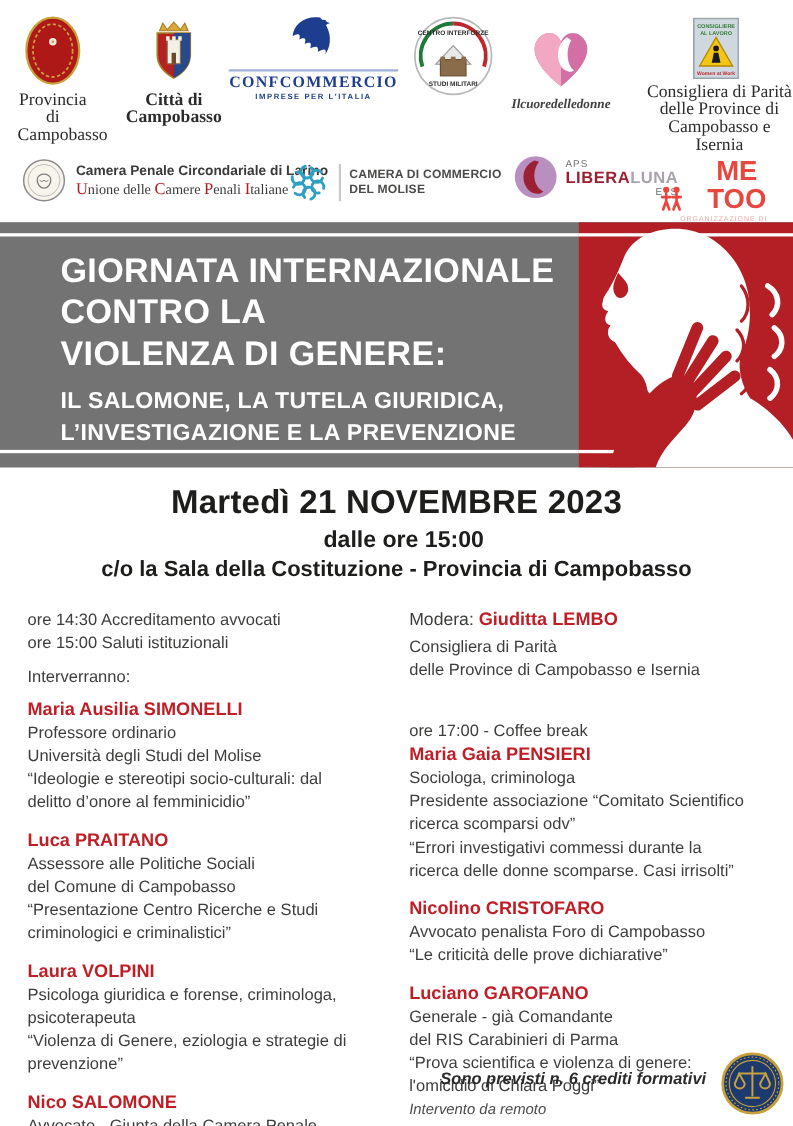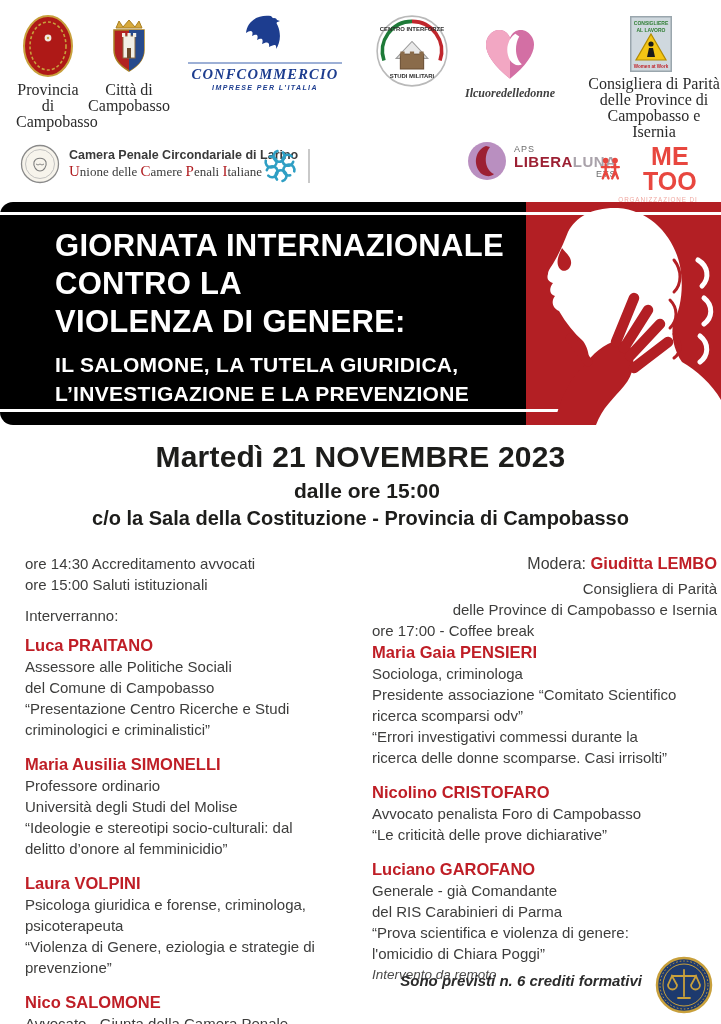--- a/index.html
+++ b/index.html
@@ -35,42 +35,42 @@
   .ll-aps { font-size:9px; color:#6d6d6d; letter-spacing:1px; }
   .ll-main { font-size:15px; line-height:15px; letter-spacing:.5px; }
   .ll-libera { color:#9c2033; font-weight:bold; }
   .ll-luna { color:#a9a2aa; font-weight:bold; }
   .ll-ets { font-size:9px; color:#6d6d6d; letter-spacing:1px; text-align:right; }
 
   .mt-text { color:#e8473f; font-size:25px; font-weight:bold; letter-spacing:0px; line-height:25px; }
   .mt-sub  { color:#f0a9a2; font-size:6.3px; letter-spacing:.9px; margin-top:2px; }
 
   
-  .banner { position:absolute; top:202px; left:0; width:721px; height:223px; background:#000000;border-radius:13px; }
+  .banner { position:absolute; top:202px; left:0; width:721px; height:223px; background:#737373; }
   .banner-line { position:absolute; left:0; right:0; height:3px; background:#ffffff; }
   .banner-text { position:absolute; left:55px; top:25px; color:#ffffff; }
   .banner-title { font-size:31px; line-height:38px; font-weight:bold; letter-spacing:.3px; }
   .banner-subtitle { font-size:21px; line-height:29px; font-weight:bold; letter-spacing:.3px; margin-top:9px; }
 
   
   .when { position:absolute; top:440px; left:0; width:721px; text-align:center; color:#1d1d1b; }
   .when-date  { font-size:30px; font-weight:bold; letter-spacing:.2px; }
   .when-time  { font-size:21px; font-weight:bold; margin-top:5px;margin-left:13px; }
   .when-venue { font-size:20px; font-weight:bold; margin-top:4px; }
 
   
   .col { position:absolute; font-size:15px; line-height:21px; }
   .col-left  { left:25px;  top:553px; width:340px; }
   .col-right { left:372px; top:553px; width:345px; }
   .schedule { margin-bottom:10px; }
   .intro { margin-bottom:8px; }
   .speaker { margin-bottom:13px; }
   .sp-name { color:#bf1e26; font-weight:bold; font-size:16.5px; line-height:22px; }
   .sp-note { font-style:italic; font-size:13.5px; color:#4a4a49; }
-  .moderator { text-align:right; }
+  .moderator { margin-bottom:34px; }
   .mod-line { font-size:16px; }
   .mod-name { color:#bf1e26; font-weight:bold; font-size:16.5px; }
   .mod-role { margin-top:4px; }
   .coffee { }
 
   
   .credits { position:absolute; top:972px; left:370px; width:272px; text-align:right;
     font-size:15px; font-weight:bold; font-style:italic; color:#2b2b2b; }
 </style>
 </head>
@@ -82,36 +82,36 @@
     <svg width="52" height="64" viewBox="0 0 52 64">
       <ellipse cx="26" cy="32" rx="24" ry="30" fill="#ae1917" stroke="#c8a03c" stroke-width="2"></ellipse>
       <ellipse cx="26" cy="32" rx="18" ry="24" fill="none" stroke="#c8a03c" stroke-width="1.6" stroke-dasharray="3 2.2"></ellipse>
       <circle cx="26" cy="24" r="3.4" fill="#f0e9e0"></circle>
       <circle cx="26" cy="24" r="1.2" fill="#c8a03c"></circle>
     </svg>
     <div class="logo-caption ml">Provincia di
 Campobasso</div>
   </div>
 
-  <div class="abs logo-block" style="left:83px; top:18px; width:92px;">
+  <div class="abs logo-block" style="left:112px; top:18px; width:92px;font-weight:bold;">
     <svg width="46" height="60" viewBox="0 0 46 60">
       <path d="M10 10 L13 3 L17 9 L23 2 L29 9 L33 3 L36 10 Z" fill="#d7a93c" stroke="#a87f22" stroke-width="1"></path>
       <path d="M8 12 h30 v20 c0 11 -8 17 -15 21 c-7 -4 -15 -10 -15 -21 Z" fill="#b22222" stroke="#a87f22" stroke-width="1.5"></path>
       <path d="M23 12 h15 v20 c0 11 -8 17 -15 21 Z" fill="#274a8c"></path>
       <rect x="17" y="18" width="12" height="22" fill="#f2efe6" stroke="#8b6b43" stroke-width="1"></rect>
       <rect x="16" y="15" width="3.2" height="4" fill="#f2efe6"></rect>
         <rect x="21.5" y="15" width="3.2" height="4" fill="#f2efe6"></rect>
         <rect x="27" y="15" width="3.2" height="4" fill="#f2efe6"></rect>
       <rect x="21" y="30" width="4" height="10" fill="#6b4a2a"></rect>
     </svg>
     <div class="logo-caption ml">Città di
 Campobasso</div>
   </div>
 
-  <div class="abs logo-block" style="left:188px; top:14px; width:154px;font-style:italic;">
+  <div class="abs logo-block" style="left:208px; top:14px; width:154px;">
     <svg width="48" height="42" viewBox="0 0 48 42">
       <path d="M30 2 C16 0 6 8 5 19 C9 16 13 16 11 22 C15 20 18 20 16 26 C20 24 23 24 21 30 C25 28 29 27 28 33 C32 31 36 29 35 35 C40 28 42 14 30 2 Z" fill="#1d3d8f"></path>
       <circle cx="33" cy="7" r="3" fill="#1d3d8f"></circle>
       <path d="M33 5 l6 2 l-5 2 Z" fill="#1d3d8f"></path>
     </svg>
     <div class="cc-rule"></div>
     <div class="cc-name">CONFCOMMERCIO</div>
     <div class="cc-tag">IMPRESE PER L'ITALIA</div>
   </div>
 
@@ -173,36 +173,40 @@
       <g transform="translate(20,20)" fill="none" stroke="#2f9fc4" stroke-width="2.6" stroke-linecap="round">
         <path d="M-2.5 -15 a5.5 5.5 0 1 0 5.5 1.5"></path>
         <path d="M-2.5 -15 a5.5 5.5 0 1 0 5.5 1.5" transform="rotate(60)"></path>
         <path d="M-2.5 -15 a5.5 5.5 0 1 0 5.5 1.5" transform="rotate(120)"></path>
         <path d="M-2.5 -15 a5.5 5.5 0 1 0 5.5 1.5" transform="rotate(180)"></path>
         <path d="M-2.5 -15 a5.5 5.5 0 1 0 5.5 1.5" transform="rotate(240)"></path>
         <path d="M-2.5 -15 a5.5 5.5 0 1 0 5.5 1.5" transform="rotate(300)"></path>
       </g>
     </svg>
     <div class="cdc-divider"></div>
+    <div class="cdc-text">
+      <div>CAMERA DI COMMERCIO</div>
+      <div>DEL MOLISE</div>
+    </div>
   </div>
 
   <div class="abs" style="left:466px; top:140px; display:flex; align-items:center; gap:6px;">
     <svg width="42" height="42" viewBox="0 0 42 42">
       <circle cx="21" cy="21" r="19" fill="#b98fc0"></circle>
       <path d="M20 6 C10 10 7 22 13 31 C16 36 24 38 28 34 C19 30 17 16 24 7 Z" fill="#9c2033"></path>
     </svg>
     <div>
       <div class="ll-aps">APS</div>
       <div class="ll-main"><span class="ll-libera">LIBERA</span><span class="ll-luna">LUNA</span></div>
       <div class="ll-ets">ETS</div>
     </div>
   </div>
 
   <div class="abs" style="left:600px; top:144px; width:116px; text-align:center;">
-    <div style="display:flex; align-items:center; justify-content:center; gap:3px;">
+    <div style="display:flex; align-items:flex-end; justify-content:center; gap:3px;">
       <svg width="22" height="26" viewBox="0 0 22 26">
         <g stroke="#e8473f" stroke-width="2.6" stroke-linecap="round" fill="#e8473f">
           <circle cx="6" cy="4" r="3" stroke="none"></circle>
           <path d="M6 8 L6 15 M2 11 L10 11 M6 15 L3 23 M6 15 L9 23" fill="none"></path>
           <circle cx="16" cy="4" r="3" stroke="none"></circle>
           <path d="M16 8 L16 15 M12 11 L20 11 M16 15 L13 23 M16 15 L19 23" fill="none"></path>
         </g>
       </svg>
       <span class="mt-text">ME TOO</span>
     </div>
@@ -278,32 +282,32 @@
     <div class="when-time">dalle ore 15:00</div>
     <div class="when-venue">c/o la Sala della Costituzione - Provincia di Campobasso</div>
   </div>
 
   <div class="col col-left">
     <div class="schedule ml">ore 14:30 Accreditamento avvocati
 ore 15:00 Saluti istituzionali</div>
     <div class="intro">Interverranno:</div>
 
     <div class="speaker">
+      <div class="sp-name">Maria Ausilia SIMONELLI</div>
+      <div class="sp-lines ml">Professore ordinario
+Università degli Studi del Molise
+“Ideologie e stereotipi socio-culturali: dal
+delitto d’onore al femminicidio”</div>
+    </div>
+    <div class="speaker">
       <div class="sp-name">Luca PRAITANO</div>
       <div class="sp-lines ml">Assessore alle Politiche Sociali
 del Comune di Campobasso
 “Presentazione Centro Ricerche e Studi
 criminologici e criminalistici”</div>
-    </div>
-    <div class="speaker">
-      <div class="sp-name">Maria Ausilia SIMONELLI</div>
-      <div class="sp-lines ml">Professore ordinario
-Università degli Studi del Molise
-“Ideologie e stereotipi socio-culturali: dal
-delitto d’onore al femminicidio”</div>
     </div>
     <div class="speaker">
       <div class="sp-name">Laura VOLPINI</div>
       <div class="sp-lines ml">Psicologa giuridica e forense, criminologa,
 psicoterapeuta
 “Violenza di Genere, eziologia e strategie di
 prevenzione”</div>
     </div>
     <div class="speaker">
       <div class="sp-name">Nico SALOMONE</div>

